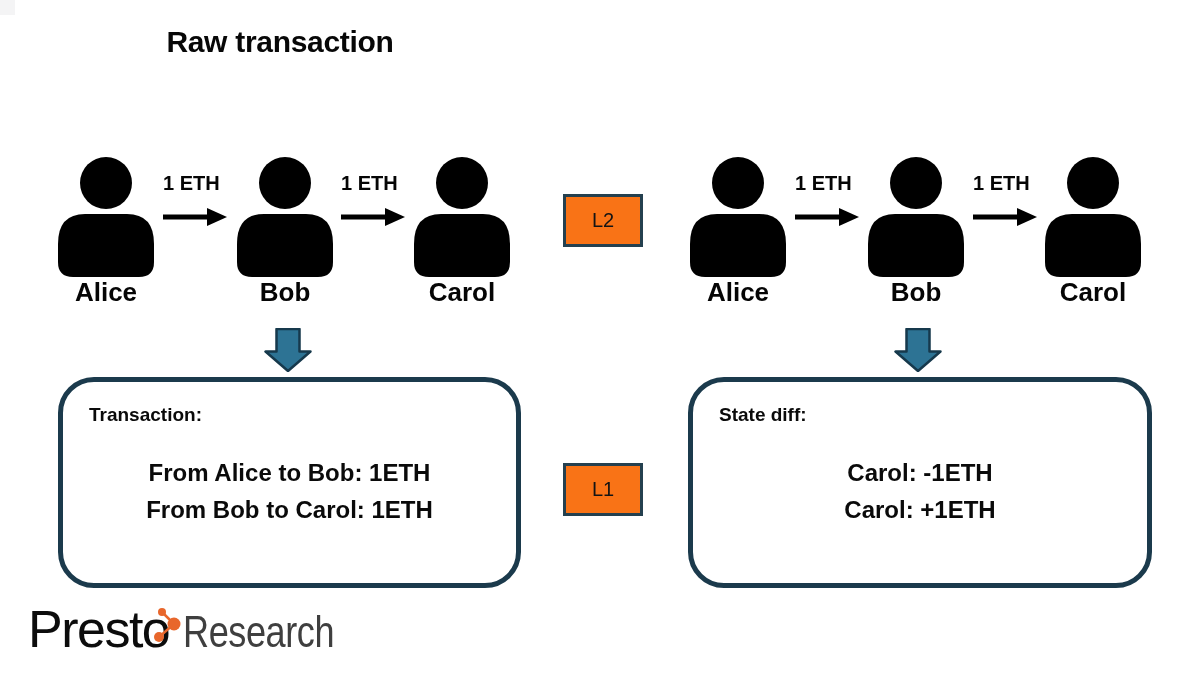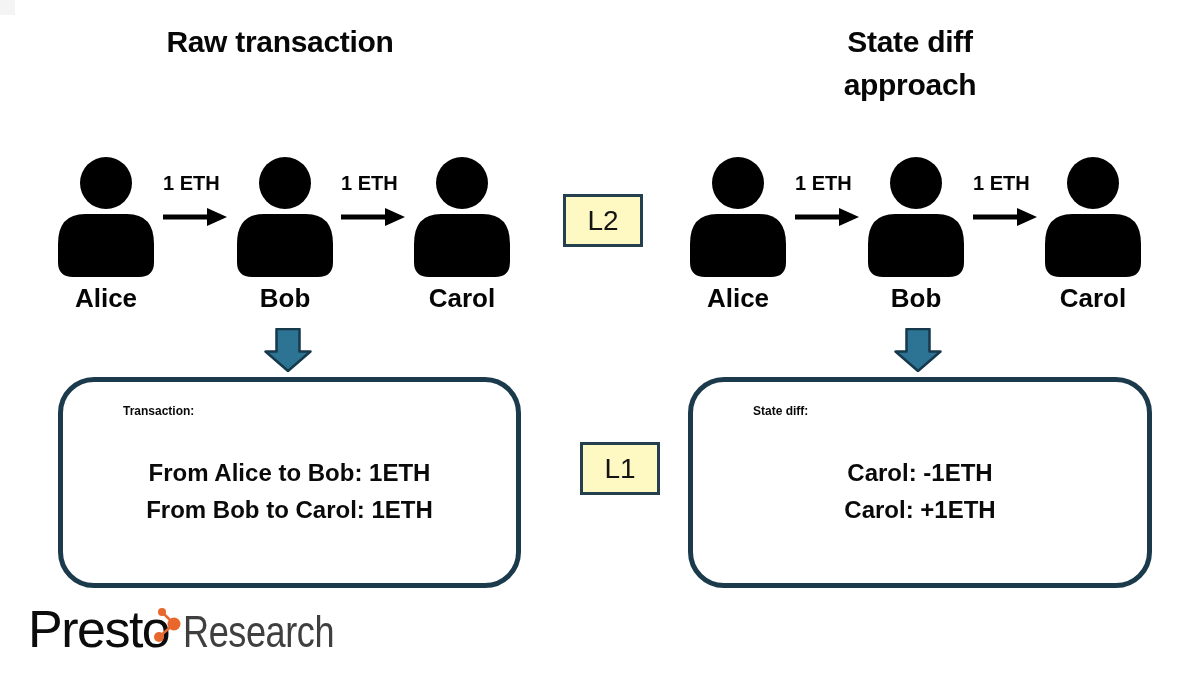--- a/index.html
+++ b/index.html
@@ -9,64 +9,60 @@
   }
   .corner-artifact{position:absolute;left:0;top:0;width:15px;height:15px;background:#f4f4f5;}
 
   .diagram-title{position:absolute;top:20px;width:400px;text-align:center;
     font-size:30px;font-weight:700;line-height:43px;color:#070707;letter-spacing:-0.3px;}
   .title-left{left:80px;}
   .title-right{left:710px;}
 
   .actor{position:absolute;top:157px;width:96px;text-align:center;}
   .actor svg{display:block;margin:0 auto;}
-  .actor-name{margin-top:6px;font-size:26px;font-weight:700;color:#050505;}
+  .actor-name{margin-top:0;font-size:26px;font-weight:700;color:#050505;}
 
   .transfer{position:absolute;top:172px;width:64px;text-align:left;}
   .transfer-label{font-size:20px;font-weight:700;white-space:nowrap;color:#050505;}
   .transfer svg{display:block;margin:13px auto 0;}
 
-  .layer-box{position:absolute;left:563px;width:74px;height:47px;background:#fef9c3;
+  .layer-box{position:absolute;left:563px;width:74px;height:47px;background:#f97316;
     border:3px solid #24404f;display:flex;align-items:center;justify-content:center;
-    font-size:28px;color:#141414;}
+    font-size:20px;color:#141414;}
   .layer-l2{top:194px;}
-  .layer-l1{top:442px;margin-left:17px;}
+  .layer-l1{top:463px;}
 
   .down-arrow{position:absolute;top:328px;}
   .down-arrow-left{left:264px;}
   .down-arrow-right{left:894px;}
 
   .data-box{position:absolute;top:377px;height:211px;background:#fff;
     border:5px solid #1b3a4c;border-radius:36px;box-sizing:border-box;}
   .box-left{left:58px;width:463px;}
   .box-right{left:688px;width:464px;}
-  .box-heading{position:absolute;top:22px;left:26px;font-size:12px;font-weight:700;color:#0a0a0a;margin-left:34px;}
+  .box-heading{position:absolute;top:22px;left:26px;font-size:19px;font-weight:700;color:#0a0a0a;}
   .box-lines{position:absolute;top:72px;left:0;right:0;text-align:center;
     font-size:24px;font-weight:700;line-height:37px;color:#0a0a0a;}
 
   .logo{position:absolute;left:28px;top:603px;display:flex;align-items:baseline;}
   .logo-brand{position:relative;font-size:52px;font-weight:400;line-height:1;
     letter-spacing:-1.5px;color:#0c0c0c;}
   .logo-motif{position:absolute;left:118px;top:-2px;}
   .logo-suffix{font-size:44px;font-weight:300;line-height:1;color:#3f3f3f;margin-left:14px;
     letter-spacing:-0.5px;transform:scaleX(0.82);transform-origin:left bottom;}
 </style>
 </head>
 <body>
 
 <div class="canvas">
 
   <div class="corner-artifact"></div>
 
   <div class="diagram-title title-left">
     <div>Raw transaction</div>
-  </div>
-  <div class="diagram-title title-right">
-    <div>State diff</div>
-    <div>approach</div>
   </div>
 
   <div class="actor" style="left:58px">
     <svg width="96" height="120" viewBox="0 0 96 120">
       <circle cx="48" cy="26" r="26" fill="#000"></circle>
       <path d="M27 57 H69 Q96 57 96 87 V105 Q96 120 81 120 H15 Q0 120 0 105 V87 Q0 57 27 57 Z" fill="#000"></path>
     </svg>
     <div class="actor-name">Alice</div>
   </div>
   <div class="actor" style="left:237px">

